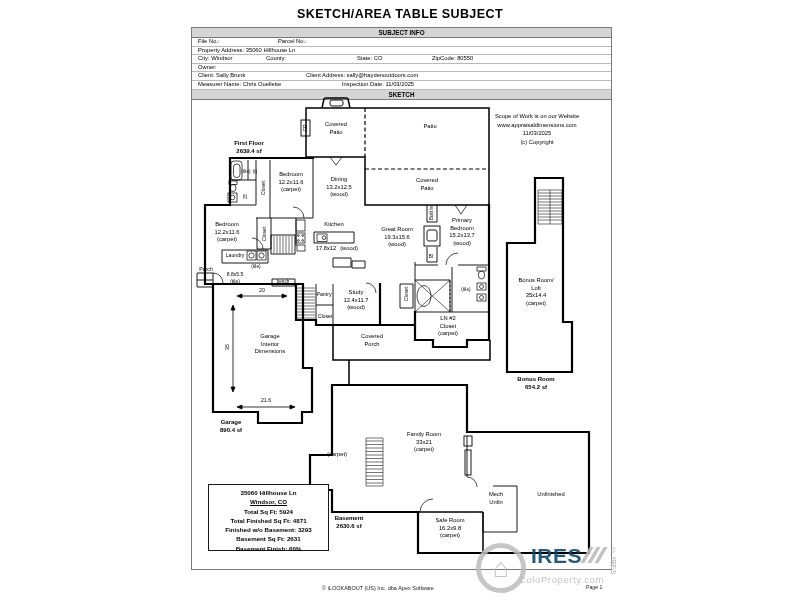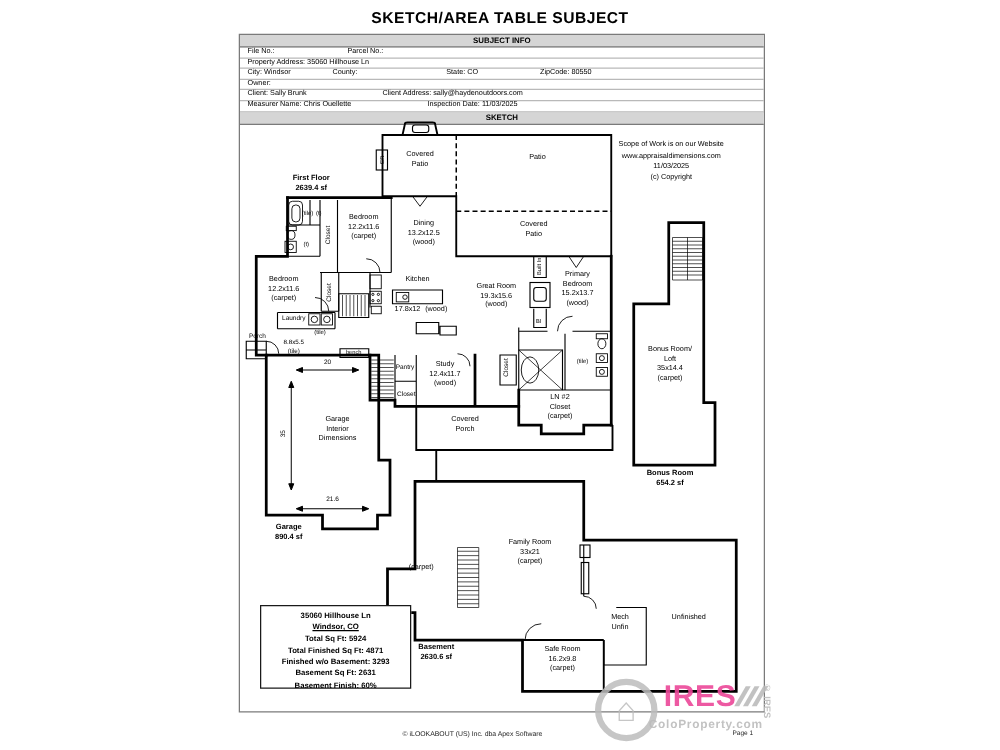--- a/index.html
+++ b/index.html
@@ -28,25 +28,25 @@
   #summary-box{position:absolute;left:208px;top:484px;width:121px;height:67px;
     border:1.4px solid #1a1a1a;background:#fff;z-index:4;text-align:center;
     font-weight:bold;font-size:6.2px;padding-top:3px;box-sizing:border-box;}
   #summary-box div{line-height:9.3px;}
   .u{text-decoration:underline;}
   
   #wm{position:absolute;left:0;top:0;width:800px;height:600px;z-index:5;pointer-events:none;}
   #wm-logo{position:absolute;left:476px;top:543px;width:50px;height:50px;border:5px solid #bdbdbd;
     border-radius:50%;box-sizing:border-box;opacity:.85;text-align:center;}
   #wm-logo span{font-size:27px;line-height:40px;color:#bdbdbd;font-weight:bold;}
-  #wm-brand{position:absolute;left:531px;top:544px;font-size:24px;font-weight:bold;
-    color:#ec4899;letter-spacing:.5px;opacity:.9;}
+  #wm-brand{position:absolute;left:531px;top:544px;font-size:21px;font-weight:bold;
+    color:#0c4a6e;letter-spacing:.5px;opacity:.9;}
   .wm-bar{display:inline-block;width:4px;height:16px;background:#bcbcbc;
     transform:skewX(-30deg);margin-left:3px;}
-  #wm-tag{position:absolute;left:519px;top:574px;font-size:9.5px;font-weight:bold;
+  #wm-tag{position:absolute;left:519px;top:574px;font-size:9.5px;font-weight:normal;
     color:#bcbcbc;letter-spacing:.6px;opacity:.9;}
   #wm-vert{position:absolute;left:609px;top:546px;writing-mode:vertical-rl;
     font-size:7.5px;color:#bcbcbc;font-weight:bold;opacity:.9;}
   #page-num{position:absolute;left:586px;top:584px;font-size:5.2px;color:#222;z-index:6;}
   #footer-copy{position:absolute;left:278px;top:585px;width:200px;text-align:center;
     font-size:5.5px;color:#222;z-index:6;}
 </style>
 </head>
 <body>
 

